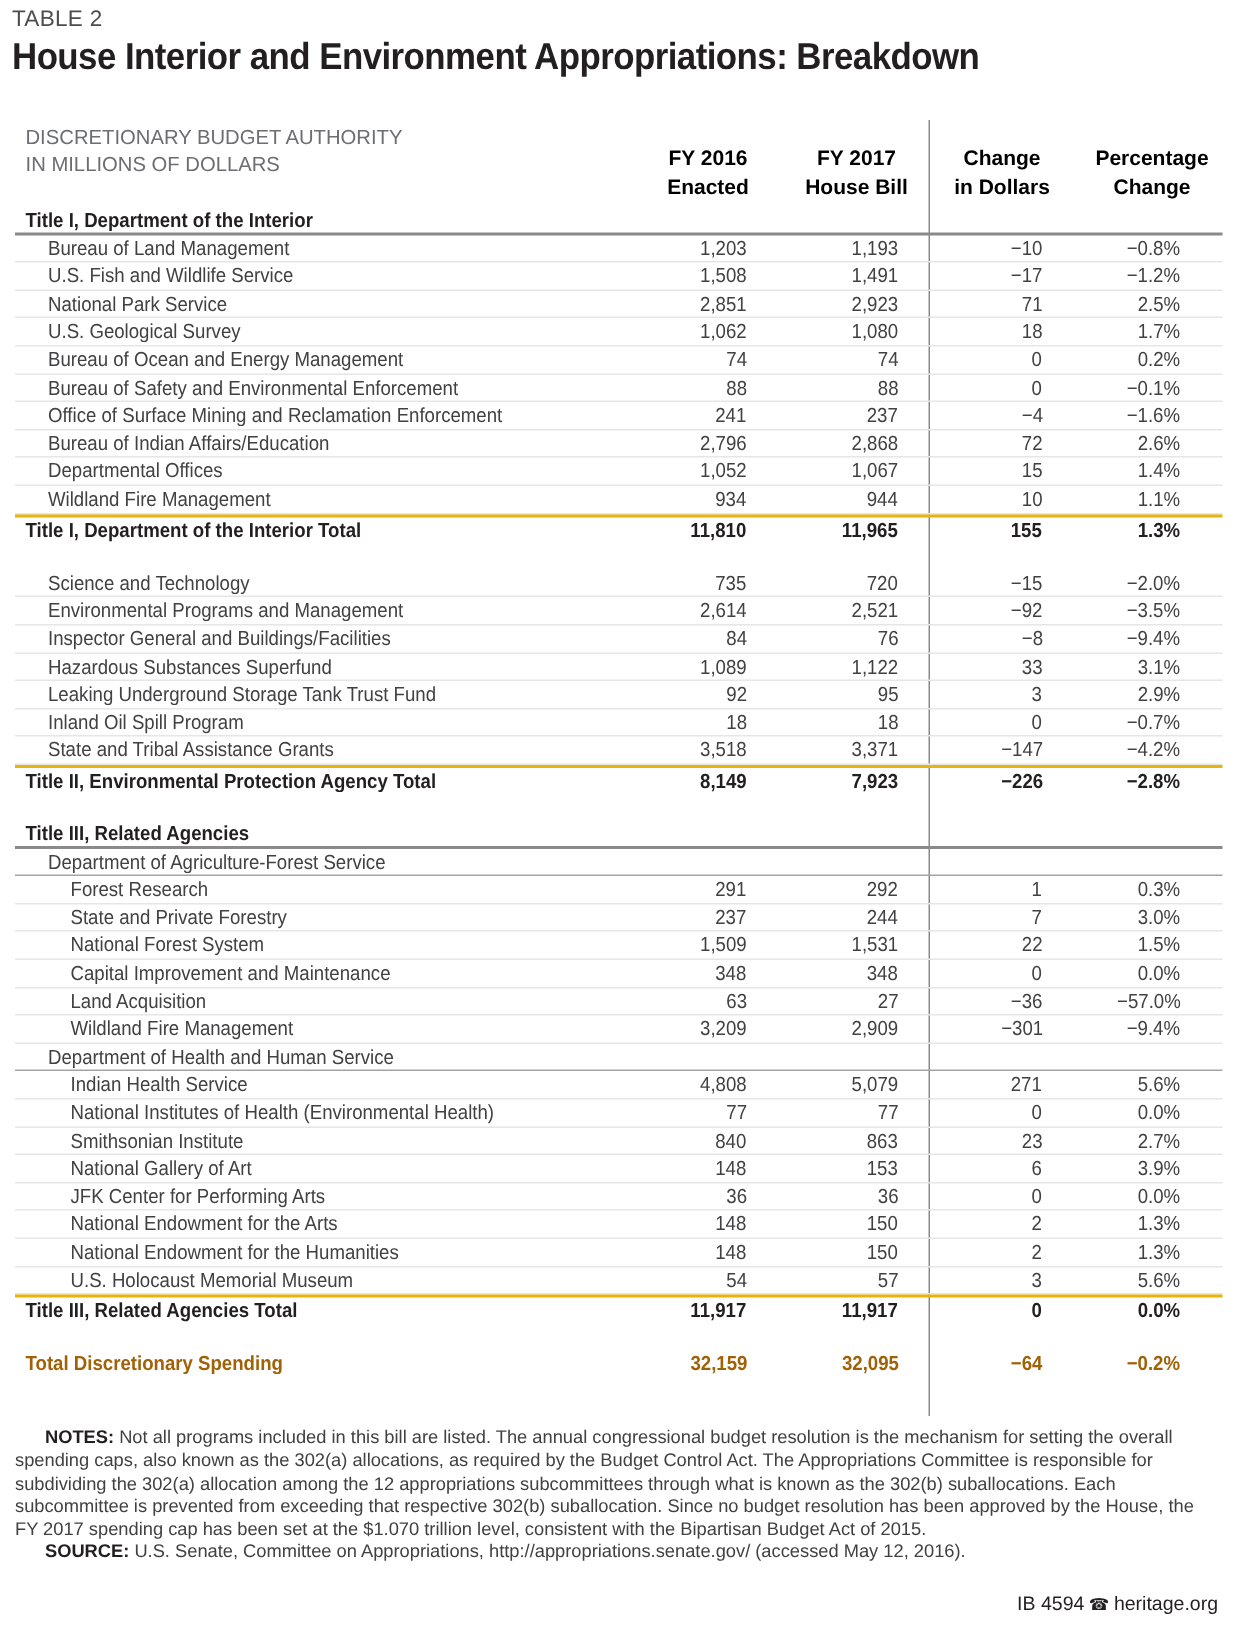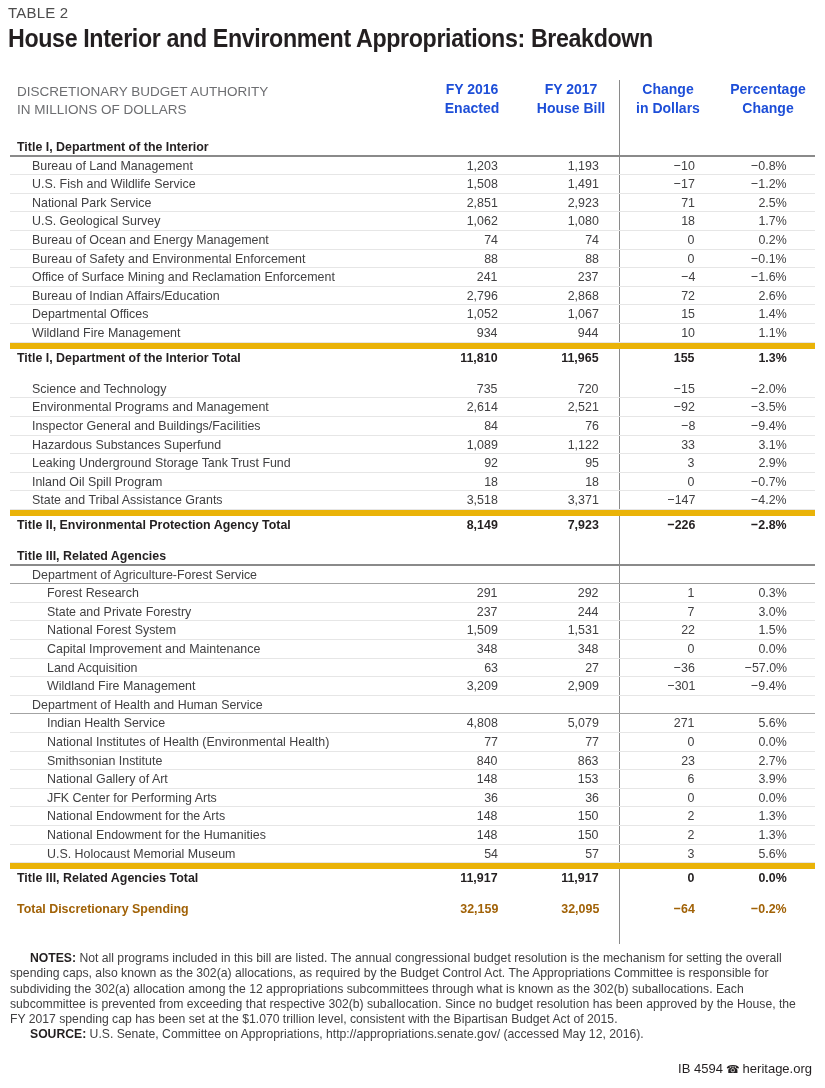--- a/index.html
+++ b/index.html
@@ -1,26 +1,26 @@
 <!DOCTYPE html>
 <html><head>
   <meta charset="utf-8">
   <style>
     html, body { margin: 0; padding: 0; background: #ffffff; }
     body { width: 825px; height: 1088px; position: relative; overflow: hidden; font-family: "Liberation Sans", sans-serif; color: #231f20; }
     .table-label { position: absolute; left: 8px; top: 4px; font-size: 15px; color: #4d4d4d; letter-spacing: 0.2px; text-align: center; }
     .title { position: absolute; left: 8px; top: 24px; font-size: 25px; font-weight: bold; color: #231f20; letter-spacing: -0.4px; transform: scaleX(0.93); transform-origin: left; white-space: nowrap; }
     .head-left { position: absolute; left: 17px; top: 83px; font-size: 13.5px; line-height: 18px; color: #6d6e71; text-transform: uppercase; }
-    .col-head { position: absolute; top: 80px; font-size: 14px; line-height: 19px; font-weight: bold; color: #1d4ed8; text-align: center; }
+    .col-head { position: absolute; top: 96px; font-size: 14px; line-height: 19px; font-weight: bold; color: #000000; text-align: center; }
     .divider { position: absolute; left: 619px; top: 80px; width: 1px; height: 864px; background: #8a8a8a; }
     .tbl { position: absolute; left: 10px; width: 805px; }
     .row { position: relative; height: 18.6px; font-size: 13.5px; line-height: 18.6px; color: #414042; white-space: nowrap; }
     .row.item { border-bottom: 1px solid #e6e6e6; box-sizing: border-box; }
     .row.section { font-weight: bold; color: #231f20; border-bottom: 2px solid #8a8a8a; box-sizing: border-box; }
-    .row.total { font-weight: bold; color: #231f20; border-top: 6px solid #eab308; box-sizing: border-box; }
+    .row.total { font-weight: bold; color: #231f20; border-top: 2px solid #eab308; box-sizing: border-box; }
     .row.grand { font-weight: bold; color: #a16207; }
     .row.sub { border-bottom: 1px solid #a3a3a3; box-sizing: border-box; }
     .name { position: absolute; left: 7px; transform: scaleX(0.92); transform-origin: left; }
     .ind1 .name { left: 22px; }
     .ind2 .name { left: 37px; }
     .num { position: absolute; text-align: right; transform: scaleX(0.92); transform-origin: right; }
     .c1 { right: 317px; } .c2 { right: 216px; } .c3 { right: 120px; } .c4 { right: 28px; }
     .notes { position: absolute; left: 10px; top: 951px; width: 800px; font-size: 12.2px; line-height: 15.3px; color: #414042; }
     .notes b { color: #231f20; padding-left: 20px; }
     .notes .txt { display: inline; }

